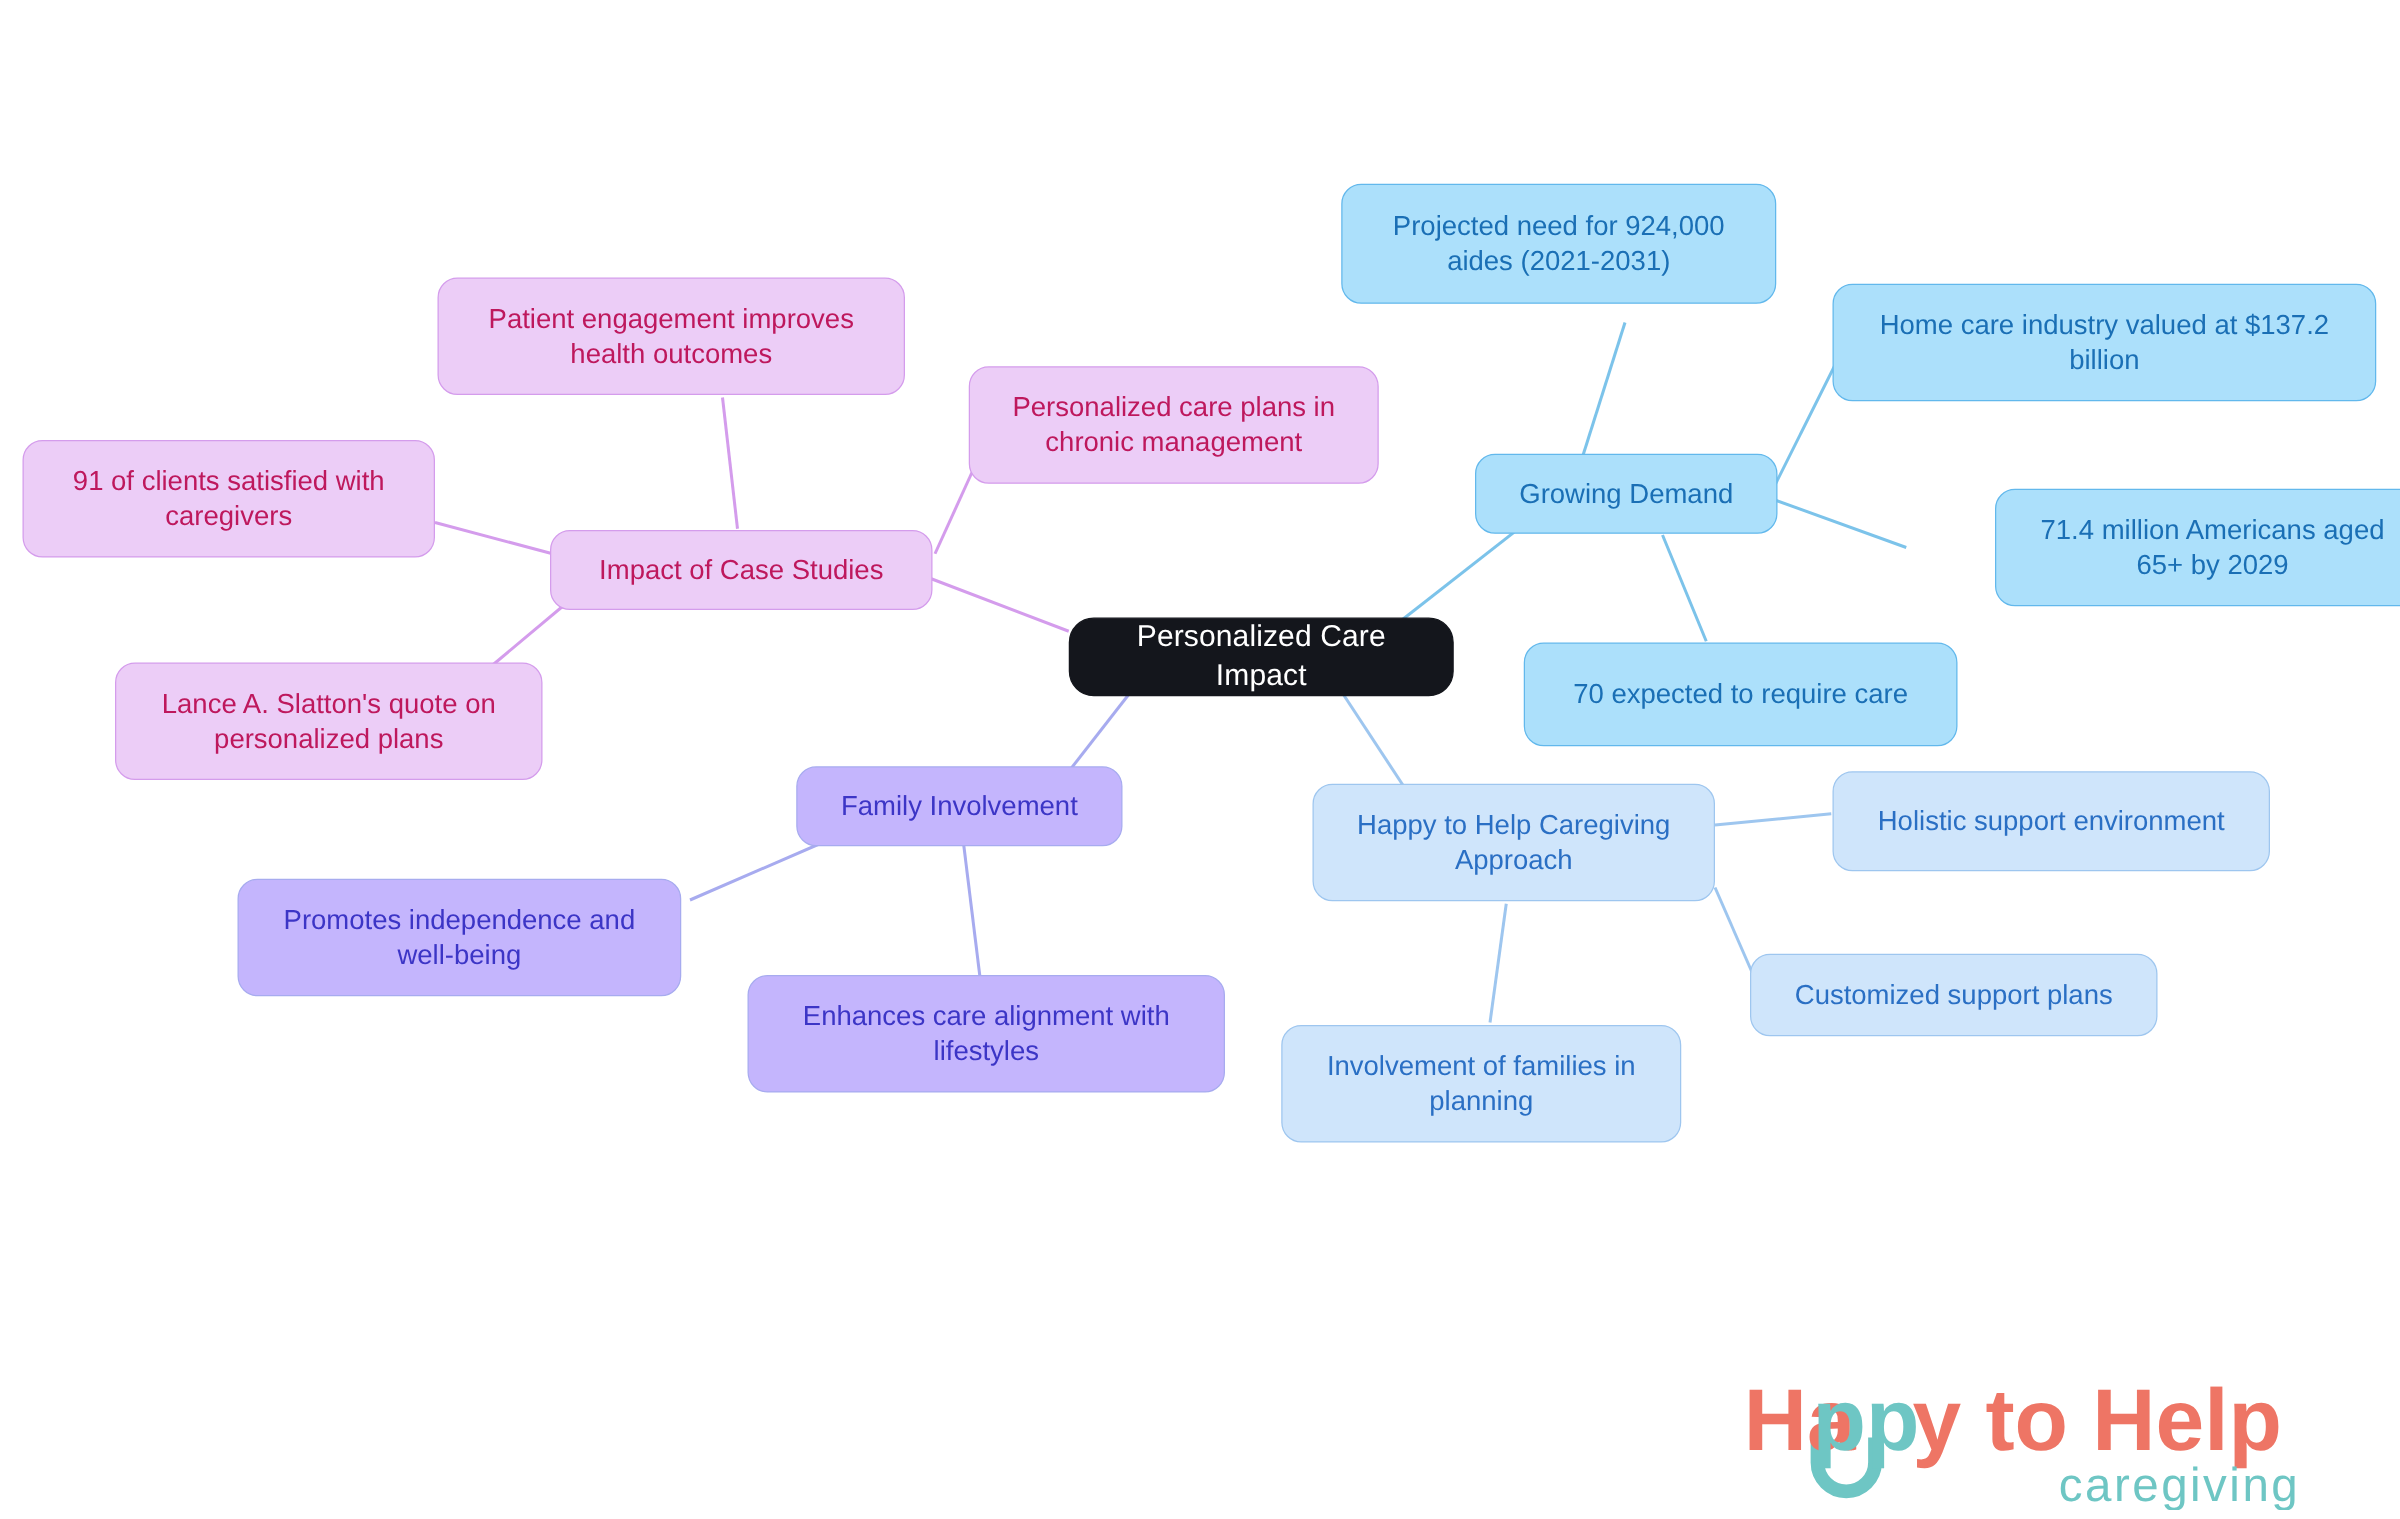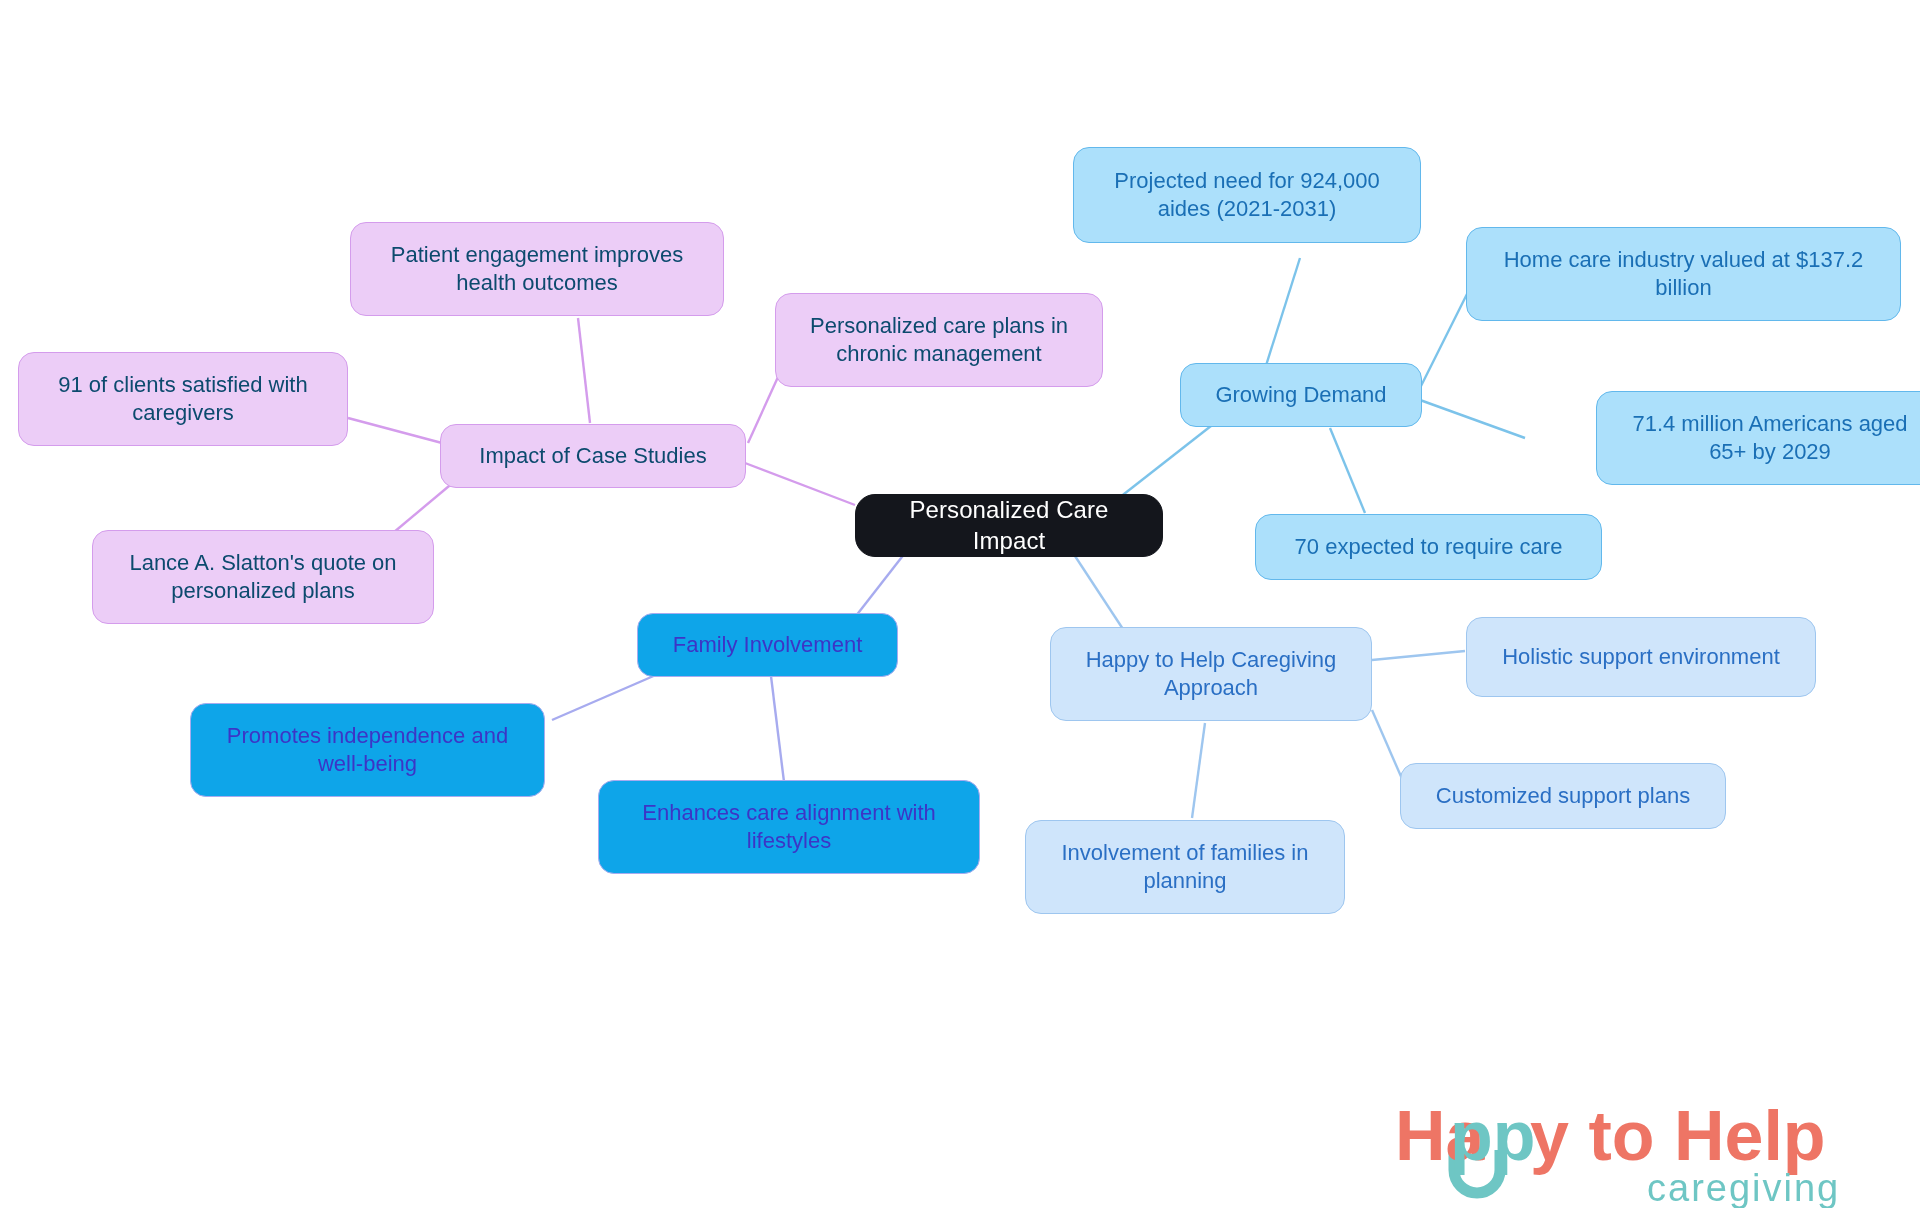--- a/index.html
+++ b/index.html
@@ -54,29 +54,29 @@
     color: #1a6fb5;
     font-size: 22px;
   }
   .node-lightblue {
     background: #cfe5fb;
     border-color: #9ec6ef;
     color: #2a6fc4;
     font-size: 22px;
   }
   .node-periwinkle {
-    background: #0ea5e9;
+    background: #c4b5fd;
     border-color: #a7abef;
     color: #3c35c6;
     font-size: 22px;
   }
   .node-violet {
     background: #eccdf7;
     border-color: #d49cec;
-    color: #0c4a6e;
+    color: #be185d;
     font-size: 22px;
   }
   .logo {
     position: absolute;
     left: 1395px;
     top: 1088px;
     width: 500px;
     height: 120px;
   }
 </style>
@@ -116,21 +116,21 @@
   <div class="node node-root" style="left:855px; top:494px; width:308px; height:63px;">Personalized Care Impact</div>
 
   <div class="node node-blue" style="left:1180px; top:363px; width:242px; height:64px;">Growing Demand</div>
 
   <div class="node node-blue" style="left:1073px; top:147px; width:348px; height:96px;">Projected need for 924,000 aides (2021-2031)</div>
 
   <div class="node node-blue" style="left:1466px; top:227px; width:435px; height:94px;">Home care industry valued at $137.2 billion</div>
 
   <div class="node node-blue" style="left:1596px; top:391px; width:348px; height:94px;">71.4 million Americans aged 65+ by 2029</div>
 
-  <div class="node node-blue" style="left:1219px; top:514px; width:347px; height:66px;margin-left:36px;">70 expected to require care</div>
+  <div class="node node-blue" style="left:1219px; top:514px; width:347px; height:83px;">70 expected to require care</div>
 
   <div class="node node-lightblue" style="left:1050px; top:627px; width:322px; height:94px;">Happy to Help Caregiving Approach</div>
 
   <div class="node node-lightblue" style="left:1466px; top:617px; width:350px; height:80px;">Holistic support environment</div>
 
   <div class="node node-lightblue" style="left:1400px; top:763px; width:326px; height:66px;">Customized support plans</div>
 
   <div class="node node-lightblue" style="left:1025px; top:820px; width:320px; height:94px;">Involvement of families in planning</div>
 
   <div class="node node-periwinkle" style="left:637px; top:613px; width:261px; height:64px;">Family Involvement</div>

